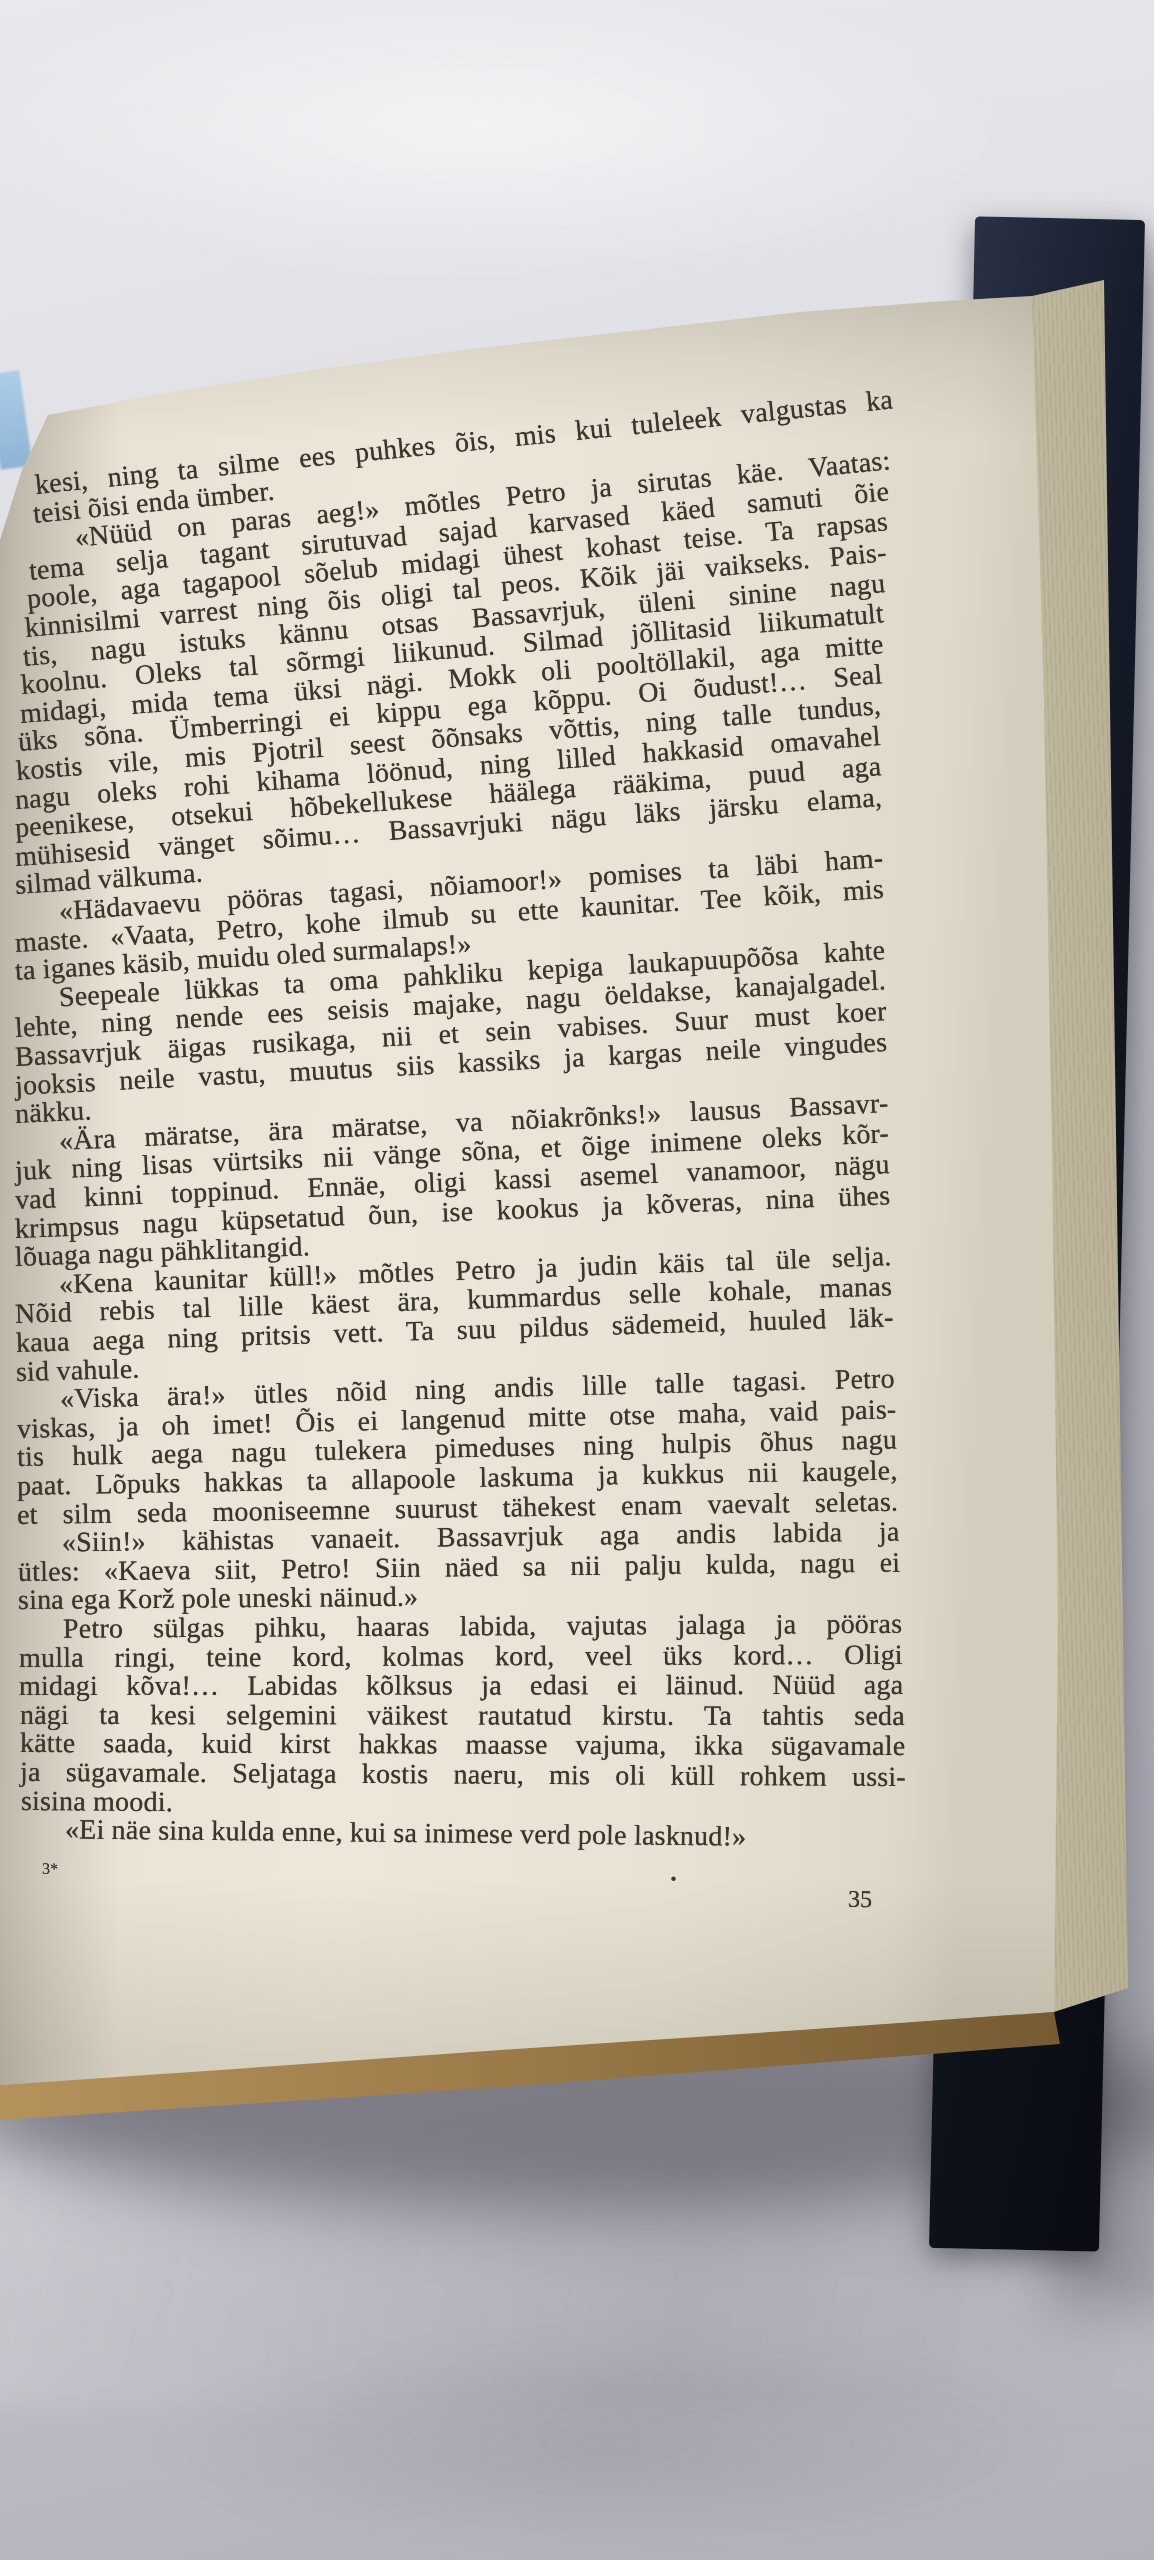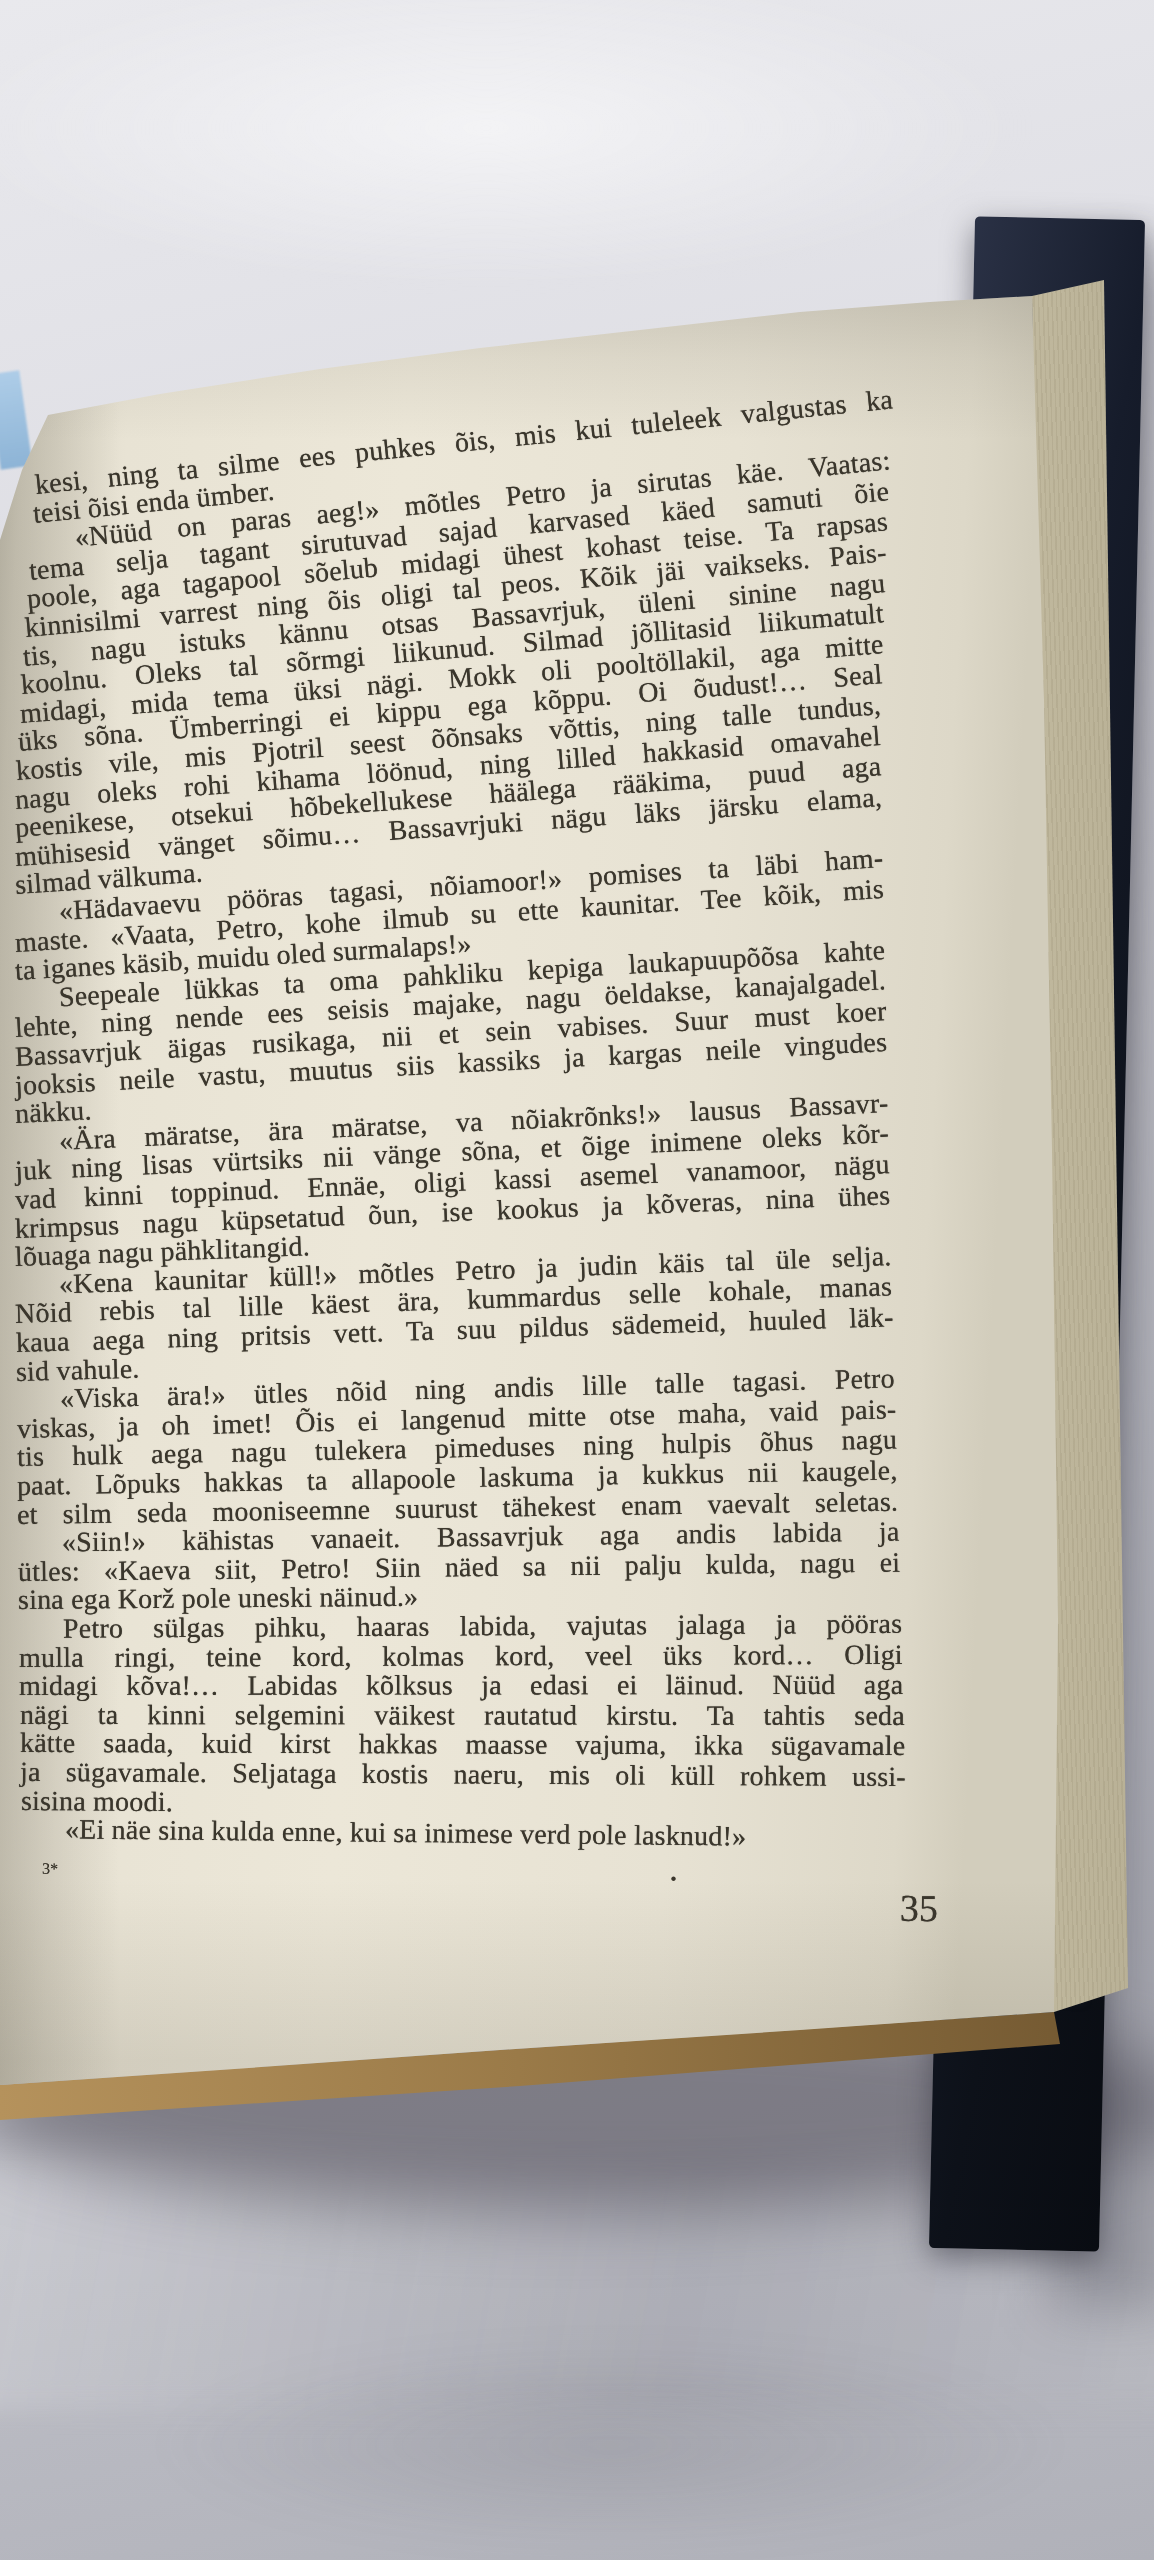--- a/index.html
+++ b/index.html
@@ -98,22 +98,22 @@
     font-size:28px;line-height:29px;
     text-align:justify;text-align-last:justify;
     transform-origin:0 50%;
     letter-spacing:0.2px;
     text-shadow:0 0 0.7px rgba(48,44,36,0.85);
     white-space:normal;
   }
   .line.short{text-align-last:left;}
   .line.indent{text-indent:44px;}
   .pagenum{
-    position:absolute;left:900px;top:1886px;
-    font-size:38px;transform:rotate(0.6deg);
+    position:absolute;left:848px;top:1886px;
+    font-size:24px;transform:rotate(0.6deg);
     text-shadow:0 0 0.7px rgba(48,44,36,0.85);
   }
   .sig{
     position:absolute;left:42px;top:1860px;
     font-size:16px;transform:rotate(1deg);
     text-shadow:0 0 0.5px rgba(48,44,36,0.8);
   }
   .stray{
     position:absolute;left:670px;top:1856px;
     font-size:28px;font-weight:bold;
@@ -176,19 +176,19 @@
       <div class="line" style="left: 16.5319px; top: 1413.8px; width: 879.553px; transform: rotate(-1.28deg);">viskas, ja oh imet! Õis ei langenud mitte otse maha, vaid pais-</div>
       <div class="line" style="left: 16.8511px; top: 1442.4px; width: 880.085px; transform: rotate(-1.14deg);">tis hulk aega nagu tulekera pimeduses ning hulpis õhus nagu</div>
       <div class="line" style="left: 17.1702px; top: 1471px; width: 880.617px; transform: rotate(-1.01deg);">paat. Lõpuks hakkas ta allapoole laskuma ja kukkus nii kaugele,</div>
       <div class="line" style="left: 17.4894px; top: 1499.6px; width: 881.149px; transform: rotate(-0.87deg);">et silm seda mooniseemne suurust tähekest enam vaevalt seletas.</div>
       <div class="line indent" style="left: 17.8085px; top: 1528.2px; width: 881.681px; transform: rotate(-0.74deg);">«Siin!» kähistas vanaeit. Bassavrjuk aga andis labida ja</div>
       <div class="line" style="left: 18.1277px; top: 1556.8px; width: 882.213px; transform: rotate(-0.61deg);">ütles: «Kaeva siit, Petro! Siin näed sa nii palju kulda, nagu ei</div>
       <div class="line short" style="left: 18.4468px; top: 1585.4px; width: 882.745px; transform: rotate(-0.47deg);">sina ega Korž pole uneski näinud.»</div>
       <div class="line indent" style="left: 18.766px; top: 1614px; width: 883.277px; transform: rotate(-0.34deg);">Petro sülgas pihku, haaras labida, vajutas jalaga ja pööras</div>
       <div class="line" style="left: 19.0851px; top: 1642.6px; width: 883.809px; transform: rotate(-0.2deg);">mulla ringi, teine kord, kolmas kord, veel üks kord… Oligi</div>
       <div class="line" style="left: 19.4043px; top: 1671.2px; width: 884.34px; transform: rotate(-0.07deg);">midagi kõva!… Labidas kõlksus ja edasi ei läinud. Nüüd aga</div>
-      <div class="line" style="left: 19.7234px; top: 1699.8px; width: 884.872px; transform: rotate(0.06deg);">nägi ta kinni selgemini väikest rautatud kirstu. Ta tahtis seda</div>
+      <div class="line" style="left: 19.7234px; top: 1699.8px; width: 884.872px; transform: rotate(0.06deg);">nägi ta kesi selgemini väikest rautatud kirstu. Ta tahtis seda</div>
       <div class="line" style="left: 20.0426px; top: 1728.4px; width: 885.404px; transform: rotate(0.2deg);">kätte saada, kuid kirst hakkas maasse vajuma, ikka sügavamale</div>
       <div class="line" style="left: 20.3617px; top: 1757px; width: 885.936px; transform: rotate(0.33deg);">ja sügavamale. Seljataga kostis naeru, mis oli küll rohkem ussi-</div>
       <div class="line short" style="left: 20.6809px; top: 1785.6px; width: 886.468px; transform: rotate(0.47deg);">sisina moodi.</div>
       <div class="line short indent" style="left: 21px; top: 1814.2px; width: 887px; transform: rotate(0.6deg);">«Ei näe sina kulda enne, kui sa inimese verd pole lasknud!»</div>
     </div>
 </div>
 
 </body></html>

